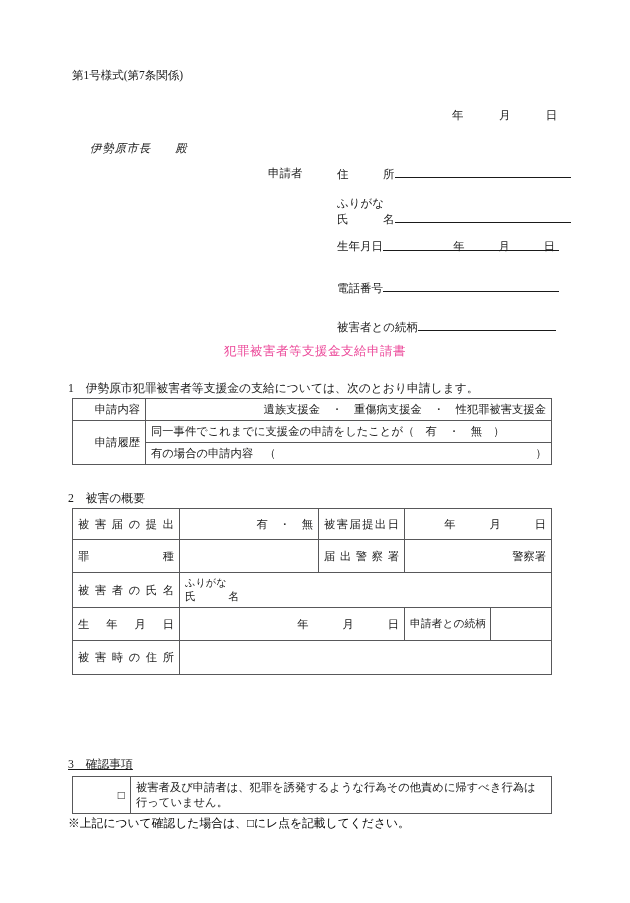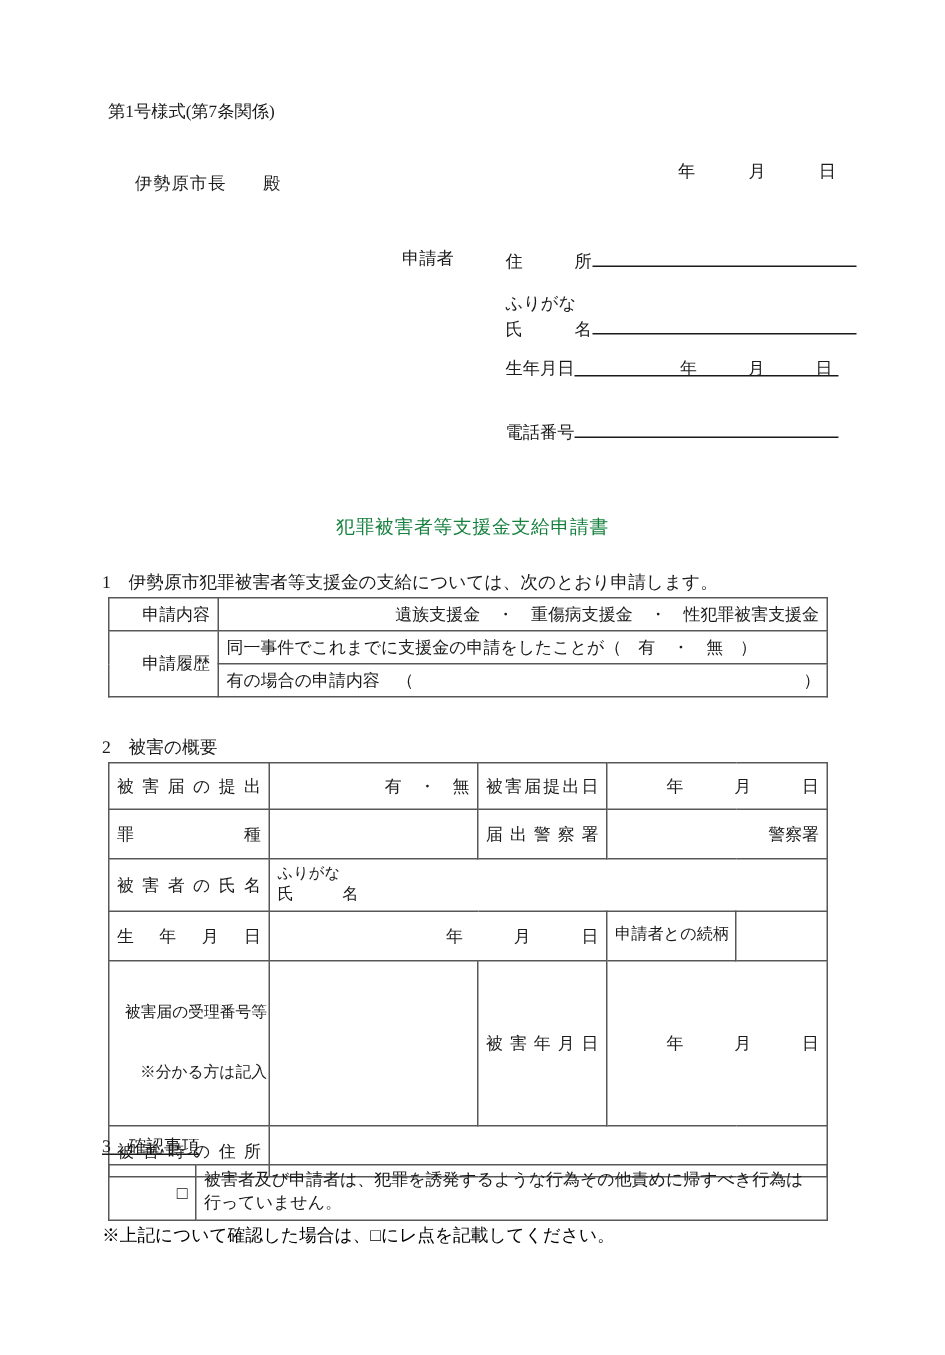--- a/index.html
+++ b/index.html
@@ -26,40 +26,40 @@
     color: #1a1a1a;
     line-height: 1.35;
     white-space: pre;
   }
   .t-sm { font-size: 10.5px; }
   .t-body { font-size: 11.8px; }
 
   
   #form-no { left: 72px; top: 68px; }
   #date-line { left: 452px; top: 108px; letter-spacing: 0.02em; }
-  #addressee { left: 90px; top: 116px; letter-spacing: 0.06em; }
+  #addressee { left: 90px; top: 141px; letter-spacing: 0.06em; font-style: italic; }
 
   
   .ap-label { font-size: 11.5px; color: #1a1a1a; white-space: pre; }
   .field-line {
     border-bottom: 1px solid #1a1a1a;
     height: 15px;
     box-sizing: border-box;
   }
 
   
   .sec-head { font-size: 11.8px; color: #1a1a1a; white-space: pre; }
 
   
   #doc-title {
     left: 0; top: 343px; width: 630px;
     text-align: center;
     font-size: 12.5px;
     letter-spacing: 0.04em;
-    color: #15803d;
+    color: #ec4899;
   }
 
   
   table.form {
     border-collapse: collapse;
     table-layout: fixed;
     font-size: 11.3px;
     color: #1a1a1a;
   }
   table.form td {
@@ -118,20 +118,23 @@
   <div class="abs" style="left:337px; top:236px;">
     <span class="ap-label">生年月日</span><span class="field-line" style="display:inline-block; width:176px; text-align:right; padding-right:4px;">
       <span class="t" style="font-size:11.3px;">年　　　月　　　日</span>
     </span>
   </div>
 
   <div class="abs" style="left:337px; top:277px;">
     <span class="ap-label">電話番号</span><span class="field-line" style="display:inline-block; width:176px;"></span>
   </div>
 
+  <div class="abs" style="left:337px; top:316px;">
+    <span class="ap-label">被害者との続柄</span><span class="field-line" style="display:inline-block; width:138px;"></span>
+  </div>
 
   <div class="abs" id="doc-title">犯罪被害者等支援金支給申請書</div>
 
   <div class="abs sec-head" id="sec1-head">1　伊勢原市犯罪被害者等支援金の支給については、次のとおり申請します。</div>
 
   <table class="form abs" id="table1">
     <colgroup>
         <col style="width:73px">
         <col style="width:406px">
       </colgroup>
@@ -184,29 +187,20 @@
         </td>
       </tr>
 
       <tr style="height:33px">
         <td class="just nowrap">生年月日</td>
         <td class="c nowrap" colspan="2">年　　　月　　　日</td>
         <td class="l nowrap" style="font-size:10.8px; line-height:1.25;">申請者との続柄</td>
         <td class="c"></td>
       </tr>
 
-      <tr style="height:33px">
-        <td class="c nowrap" style="font-size:10.5px; line-height:1.25; padding:2px 1px;">
-          <div>被害届の受理番号等</div>
-          <div>※分かる方は記入</div>
-        </td>
-        <td class="l"></td>
-        <td class="just nowrap">被害年月日</td>
-        <td class="c nowrap" colspan="2">年　　　月　　　日</td>
-      </tr>
 
       <tr style="height:34px">
         <td class="just nowrap">被害時の住所</td>
         <td class="l" colspan="4"></td>
       </tr>
 
     </tbody>
   </table>
 
   <div class="abs sec-head" id="sec3-head">3　確認事項</div>

